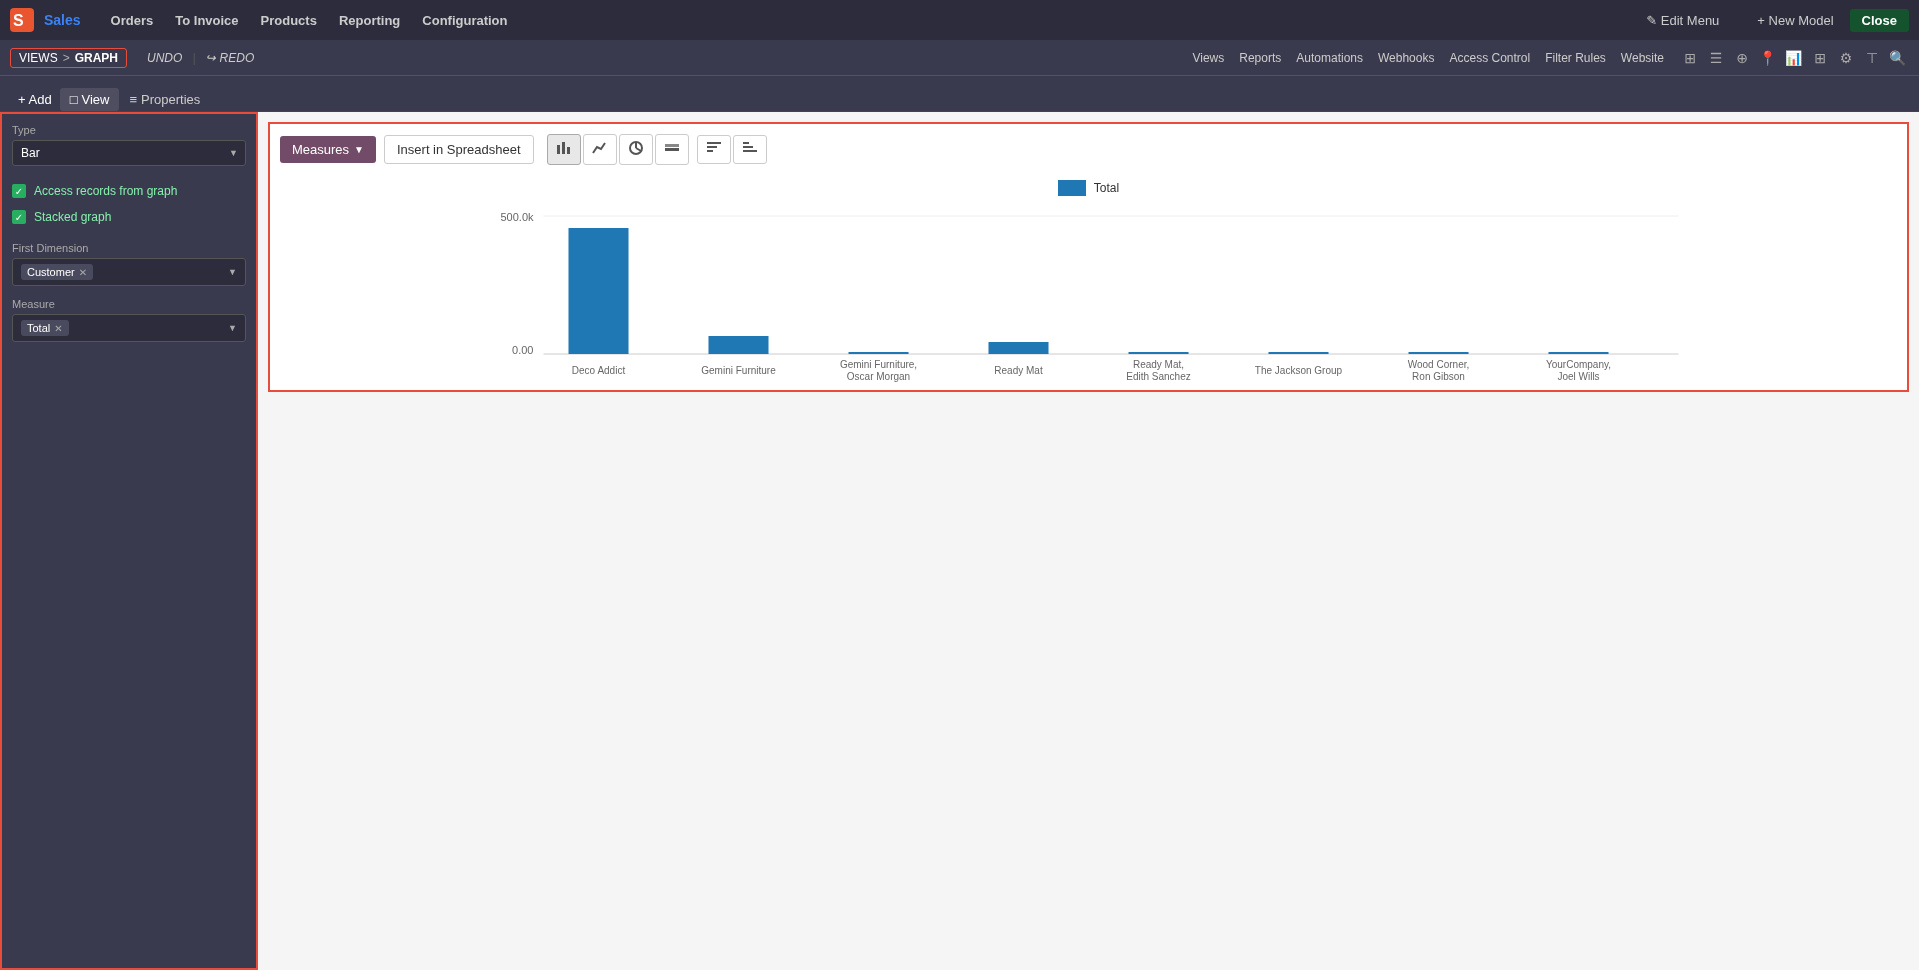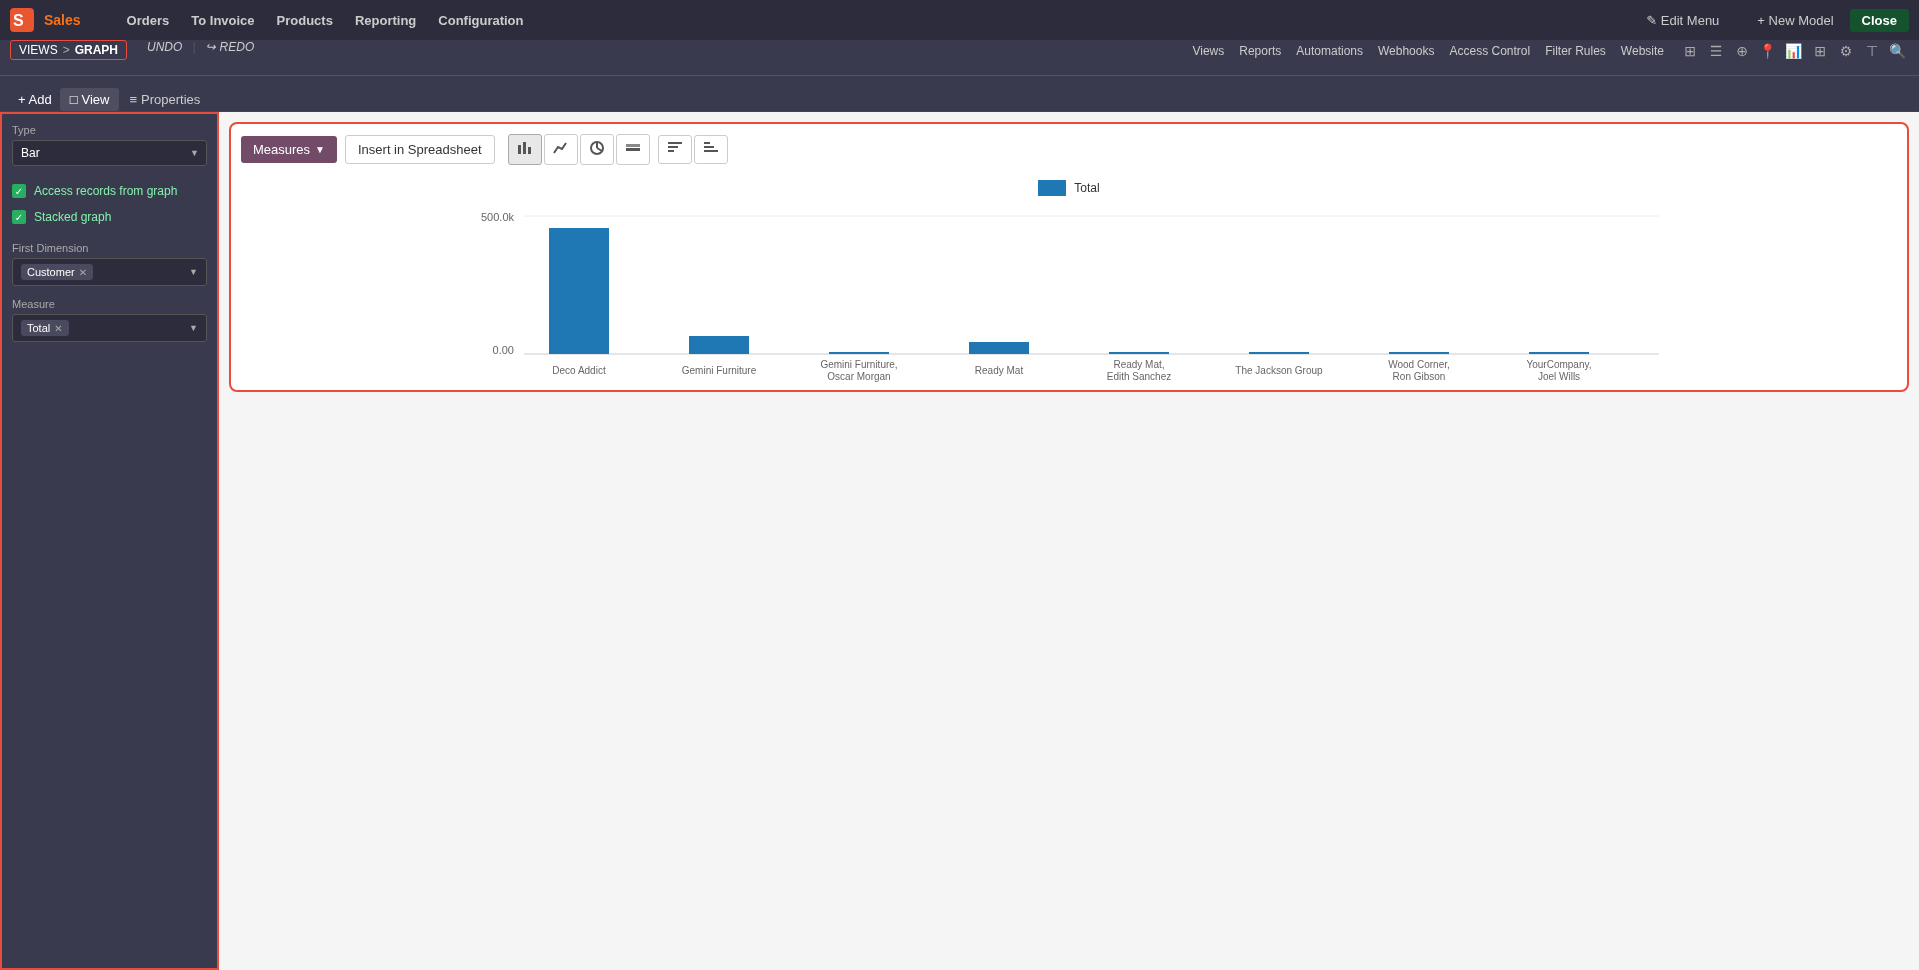--- a/index.html
+++ b/index.html
@@ -16,24 +16,24 @@
     }
     .top-nav .logo {
       display: flex;
       align-items: center;
       margin-right: 10px;
     }
     .top-nav .logo svg {
       width: 24px; height: 24px;
     }
     .top-nav .app-name {
-      color: #f97316;
+      color: #3b82f6;
       font-weight: bold;
       font-size: 14px;
-      margin-right: 36px;
+      margin-right: 20px;
     }
     .top-nav .nav-items {
       display: flex;
       gap: 2px;
     }
     .top-nav .nav-item {
       color: #ccc;
       padding: 4px 10px;
       cursor: pointer;
       border-radius: 3px;
@@ -60,21 +60,21 @@
       padding: 4px 12px;
       border-radius: 3px;
       cursor: pointer;
       font-weight: bold;
       font-size: 13px;
     }
 
     
     .second-bar {
       display: flex;
-      align-items: flex-start;
+      align-items: center;
       background: #3a3a4e;
       height: 36px;
       padding: 0 10px;
       border-bottom: 1px solid #555;
     }
     .breadcrumb {
       display: flex;
       align-items: center;
       gap: 5px;
       border: 1px solid #e74c3c;
@@ -152,21 +152,21 @@
     .third-bar .tab-btn:hover, .third-bar .tab-btn.active { background: rgba(255,255,255,0.1); color: #fff; }
 
     
     .main-layout {
       display: flex;
       height: calc(100vh - 112px);
     }
 
     
     .left-sidebar {
-      width: 219px;
+      width: 258px;
       background: #3a3a4e;
       border: 2px solid #e74c3c;
       padding: 10px;
       overflow-y: auto;
       flex-shrink: 0;
     }
 
     .sidebar-section {
       margin-bottom: 12px;
     }
@@ -263,21 +263,21 @@
       flex: 1;
       background: #f5f5f5;
       padding: 10px;
       overflow: auto;
     }
 
     
     .graph-container {
       background: #fff;
       border: 2px solid #e74c3c;
-      border-radius: 8px;
+      border-radius: 0;
       padding: 10px;
     }
 
     
     .graph-toolbar {
       display: flex;
       align-items: center;
       gap: 8px;
       margin-bottom: 15px;
     }

